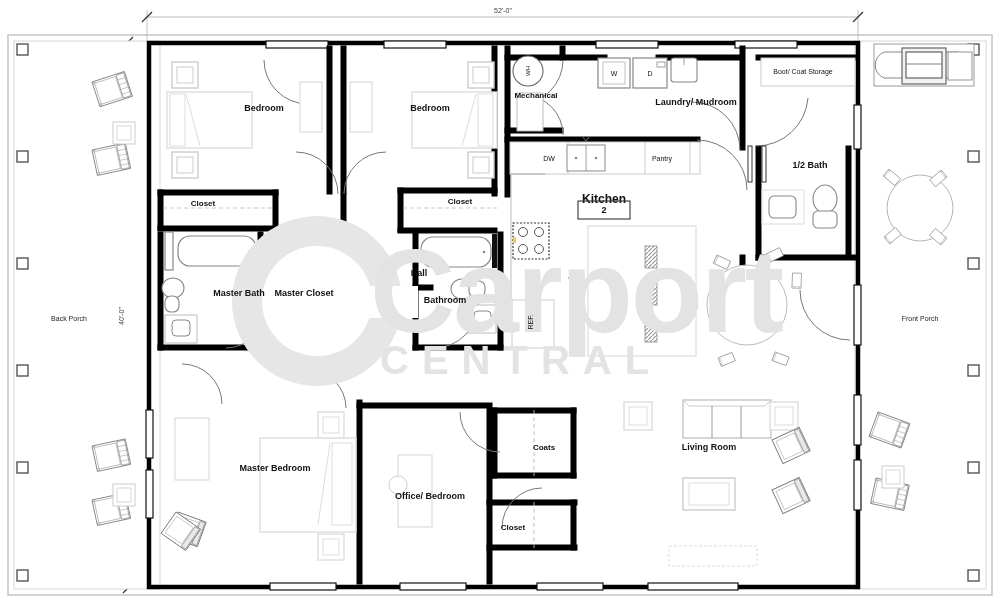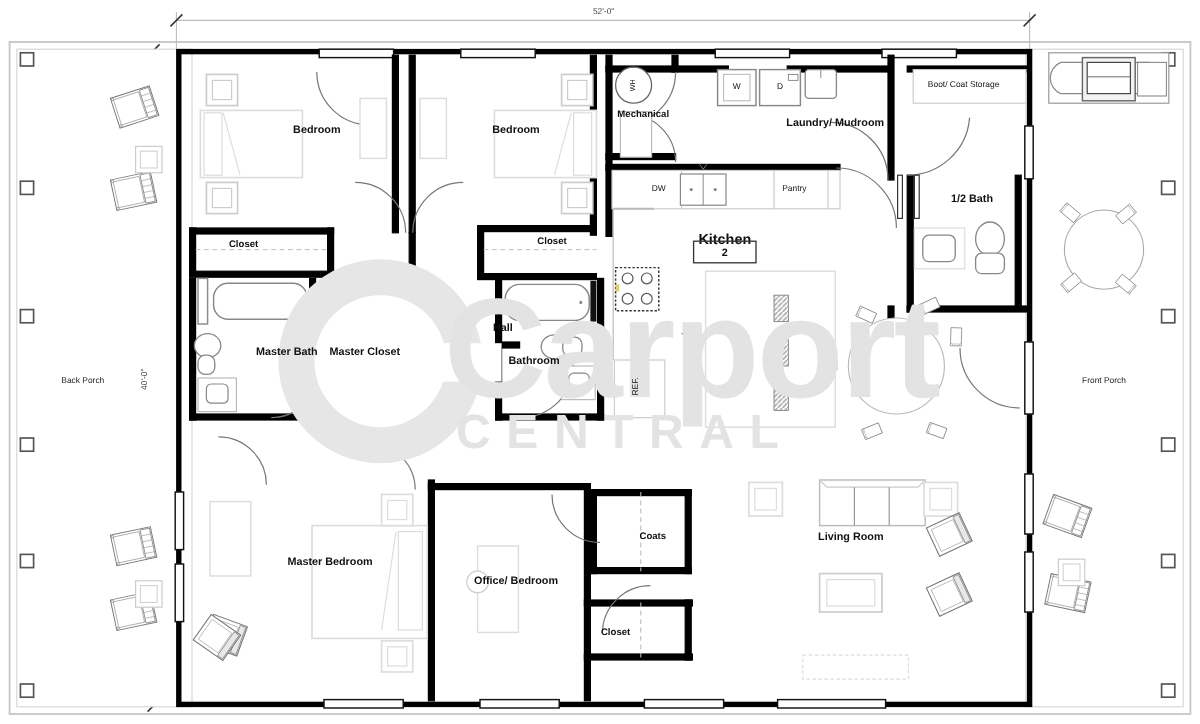--- a/index.html
+++ b/index.html
@@ -454,21 +454,21 @@
       <div class="lbl sm" style="left: 650px; top: 73px; font-size: 7px;">D</div>
       <div class="lbl" style="left: 696px; top: 102px; font-size: 9px;">Laundry/ Mudroom</div>
       <div class="lbl sm" style="left: 803px; top: 71px; font-size: 7px;">Boot/ Coat Storage</div>
       <div class="lbl" style="left: 810px; top: 165px; font-size: 9px;">1/2 Bath</div>
       <div class="lbl sm" style="left: 549px; top: 158px; font-size: 7px;">DW</div>
       <div class="lbl sm" style="left: 662px; top: 158px; font-size: 7px;">Pantry</div>
       <div class="lbl" style="left: 604px; top: 182px; font-size: 12px; margin-top: 17px;">Kitchen</div>
       <div class="lbl" style="left: 604px; top: 210px; font-size: 9px;">2</div>
       <div class="lbl sm" style="left: 530px; top: 322px; font-size: 7px; transform: translate(-50%, -50%) rotate(-90deg);">REF.</div>
       <div class="lbl" style="left: 251px; top: 468px; font-size: 9px; margin-left: 24px;">Master Bedroom</div>
-      <div class="lbl" style="left: 430px; top: 484px; font-size: 9px; text-align: center;">Office/ Bedroom</div>
+      <div class="lbl" style="left: 430px; top: 496px; font-size: 9px; text-align: center;">Office/ Bedroom</div>
       <div class="lbl" style="left: 544px; top: 447px; font-size: 8px;">Coats</div>
       <div class="lbl" style="left: 513px; top: 527px; font-size: 8px;">Closet</div>
       <div class="lbl" style="left: 709px; top: 447px; font-size: 9px;">Living Room</div>
     </div>
 
   <svg style="position:absolute;left:0;top:0;pointer-events:none;">
     <rect x="578" y="201" width="52" height="18" fill="none" stroke="#333" stroke-width="1.1"></rect>
   </svg>
 
 </div>

